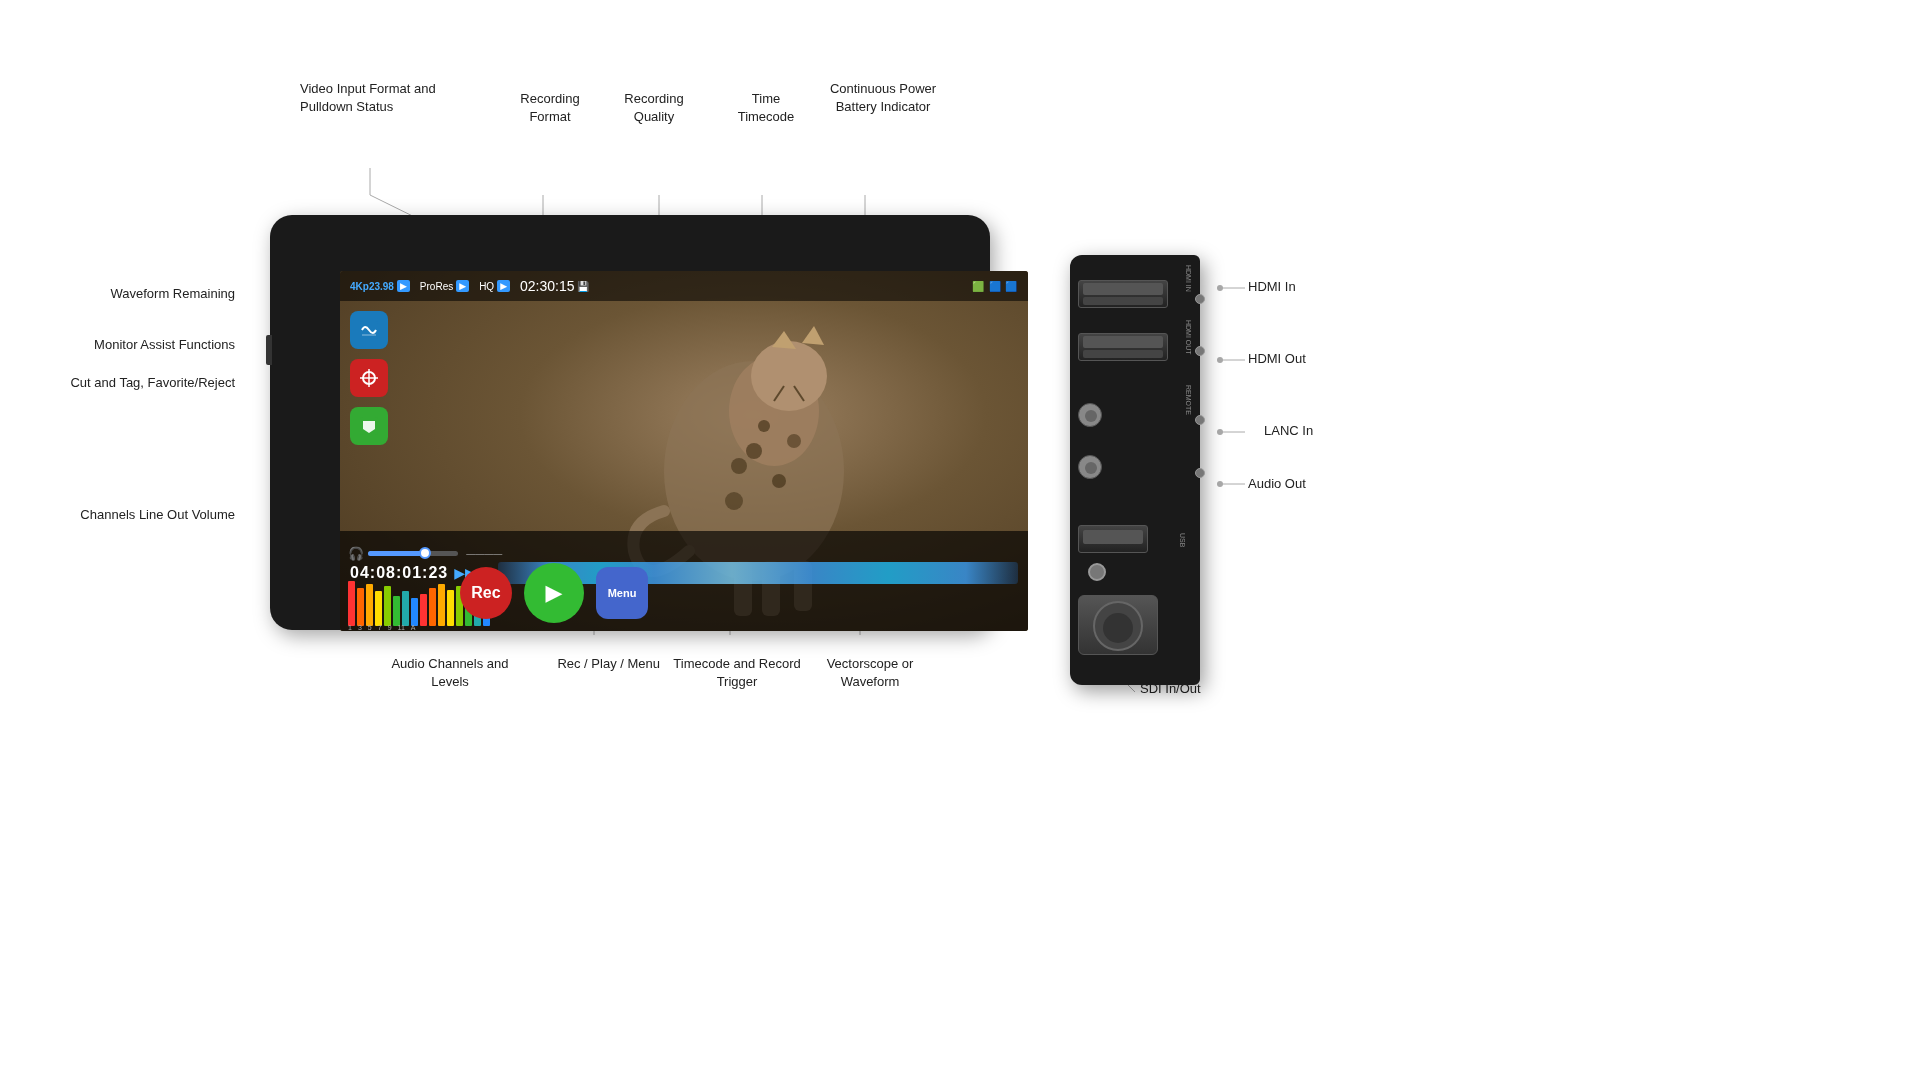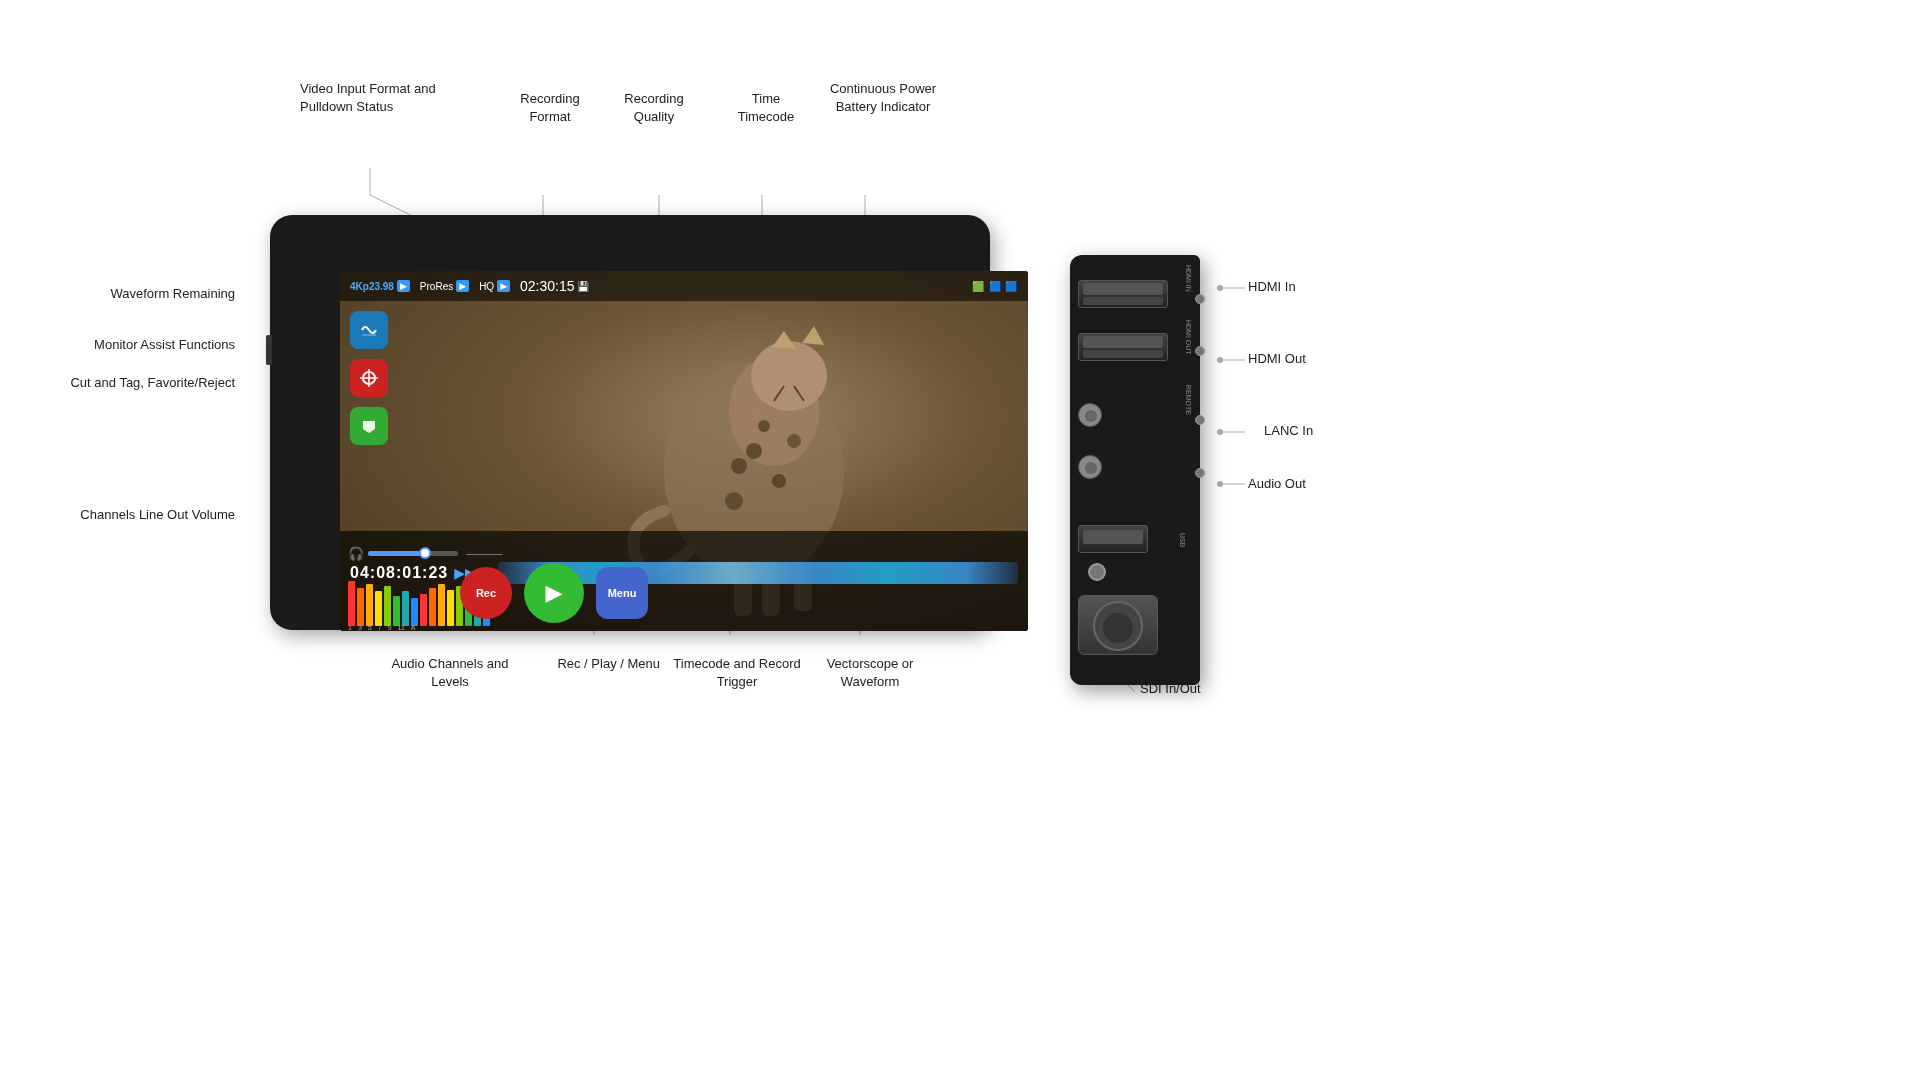--- a/index.html
+++ b/index.html
@@ -169,21 +169,21 @@
       left: 120px;
       display: flex;
       align-items: center;
       gap: 12px;
     }
     .btn-rec {
       width: 52px; height: 52px;
       border-radius: 50%;
       background: #cc2222;
       display: flex; align-items: center; justify-content: center;
-      color: #fff; font-size: 11px; font-weight: bold; text-align: center;
+      color: #fff; font-size: 16px; font-weight: bold; text-align: center;
     }
     .btn-play {
       width: 60px; height: 60px;
       border-radius: 50%;
       background: #33bb33;
       display: flex; align-items: center; justify-content: center;
       color: #fff; font-size: 22px;
     }
     .btn-menu {
       width: 52px; height: 52px;

